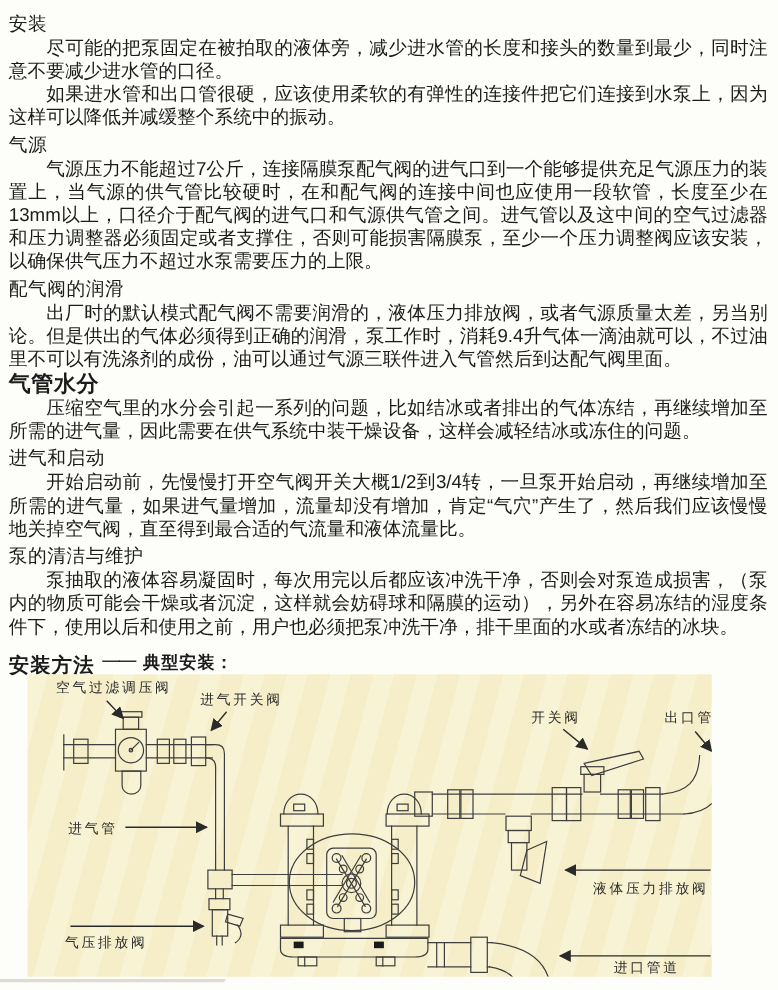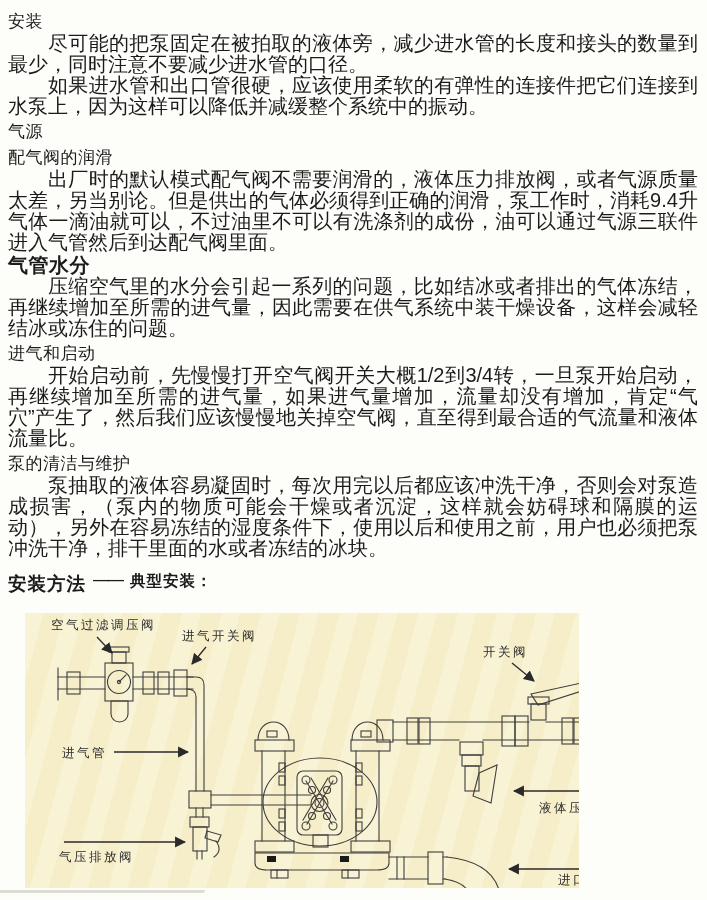--- a/index.html
+++ b/index.html
@@ -3,44 +3,45 @@
 <meta charset="utf-8">
 <style>
   html,body{margin:0;padding:0}
   body{
     width:707px;height:900px;position:relative;overflow:hidden;
     background:#fdfdfa;color:#1b1b1b;
     font-family:"Liberation Sans","DejaVu Sans",sans-serif;
   }
   .text-col{position:absolute;top:7px;left:8px;width:690px}
   .h{font-size:17px;font-weight:normal;line-height:23px;margin:3px 0 0;letter-spacing:.5px}
-  .para{font-size:20px;line-height:21px;margin:0;text-indent:2em;text-align:justify}
+  .para{font-size:17px;line-height:21px;margin:0;text-indent:2em;text-align:justify}
   .subhead{font-size:20px;line-height:22px;margin:1px 0 0;font-weight:bold;letter-spacing:.5px}
   .method{display:flex;align-items:flex-start;gap:7px;margin-top:12px}
   .mh-main{font-size:18.5px;font-weight:bold;letter-spacing:1px}
   .mh-dash{font-size:16px;font-weight:bold;letter-spacing:-1px;transform:scaleY(.8)}
   .mh-sub{font-size:15.5px;font-weight:bold;letter-spacing:1px}
   .diagram{
-    position:absolute;left:25px;top:613px;width:554px;height:275px;overflow:hidden;
+    position:absolute;left:25px;top:613px;width:622px;height:275px;overflow:hidden;
     background:repeating-linear-gradient(105deg,#f9f3d6 0 18px,#f5eec8 18px 38px);
   }
   .diagram svg{display:block;width:682px;height:275px}
   .lbl{font-size:12.5px;letter-spacing:2.5px;fill:#2d2d2d;font-family:"Liberation Sans","DejaVu Sans",sans-serif}
   .dwg{stroke:#3e3e3e;stroke-width:1.1;fill:none;stroke-linecap:square;stroke-linejoin:miter}
   .arrow{stroke:#2a2a2a;stroke-width:1.3;fill:none}
   .page-edge{position:absolute;left:0;bottom:7px;width:205px;height:3px;background:#dcdcd3;border-radius:0 0 8px 0}
 </style>
 </head>
 <body>
 
 <div class="text-col">
   <h2 class="h">安装</h2>
   <p class="para">尽可能的把泵固定在被拍取的液体旁，减少进水管的长度和接头的数量到最少，同时注意不要减少进水管的口径。</p>
   <p class="para">如果进水管和出口管很硬，应该使用柔软的有弹性的连接件把它们连接到水泵上，因为这样可以降低并减缓整个系统中的振动。</p>
   <h2 class="h">气源</h2>
+  <p class="para">气源压力不能超过7公斤，连接隔膜泵配气阀的进气口到一个能够提供充足气源压力的装置上，当气源的供气管比较硬时，在和配气阀的连接中间也应使用一段软管，长度至少在13mm以上，口径介于配气阀的进气口和气源供气管之间。进气管以及这中间的空气过滤器和压力调整器必须固定或者支撑住，否则可能损害隔膜泵，至少一个压力调整阀应该安装，以确保供气压力不超过水泵需要压力的上限。</p>
   <h2 class="h">配气阀的润滑</h2>
   <p class="para">出厂时的默认模式配气阀不需要润滑的，液体压力排放阀，或者气源质量太差，另当别论。但是供出的气体必须得到正确的润滑，泵工作时，消耗9.4升气体一滴油就可以，不过油里不可以有洗涤剂的成份，油可以通过气源三联件进入气管然后到达配气阀里面。</p>
   <p class="subhead">气管水分</p>
   <p class="para">压缩空气里的水分会引起一系列的问题，比如结冰或者排出的气体冻结，再继续增加至所需的进气量，因此需要在供气系统中装干燥设备，这样会减轻结冰或冻住的问题。</p>
   <h2 class="h">进气和启动</h2>
   <p class="para">开始启动前，先慢慢打开空气阀开关大概1/2到3/4转，一旦泵开始启动，再继续增加至所需的进气量，如果进气量增加，流量却没有增加，肯定“气穴”产生了，然后我们应该慢慢地关掉空气阀，直至得到最合适的气流量和液体流量比。</p>
   <h2 class="h">泵的清洁与维护</h2>
   <p class="para">泵抽取的液体容易凝固时，每次用完以后都应该冲洗干净，否则会对泵造成损害，（泵内的物质可能会干燥或者沉淀，这样就会妨碍球和隔膜的运动），另外在容易冻结的湿度条件下，使用以后和使用之前，用户也必须把泵冲洗干净，排干里面的水或者冻结的冰块。</p>
   <div class="method">
     <span class="mh-main">安装方法</span>

